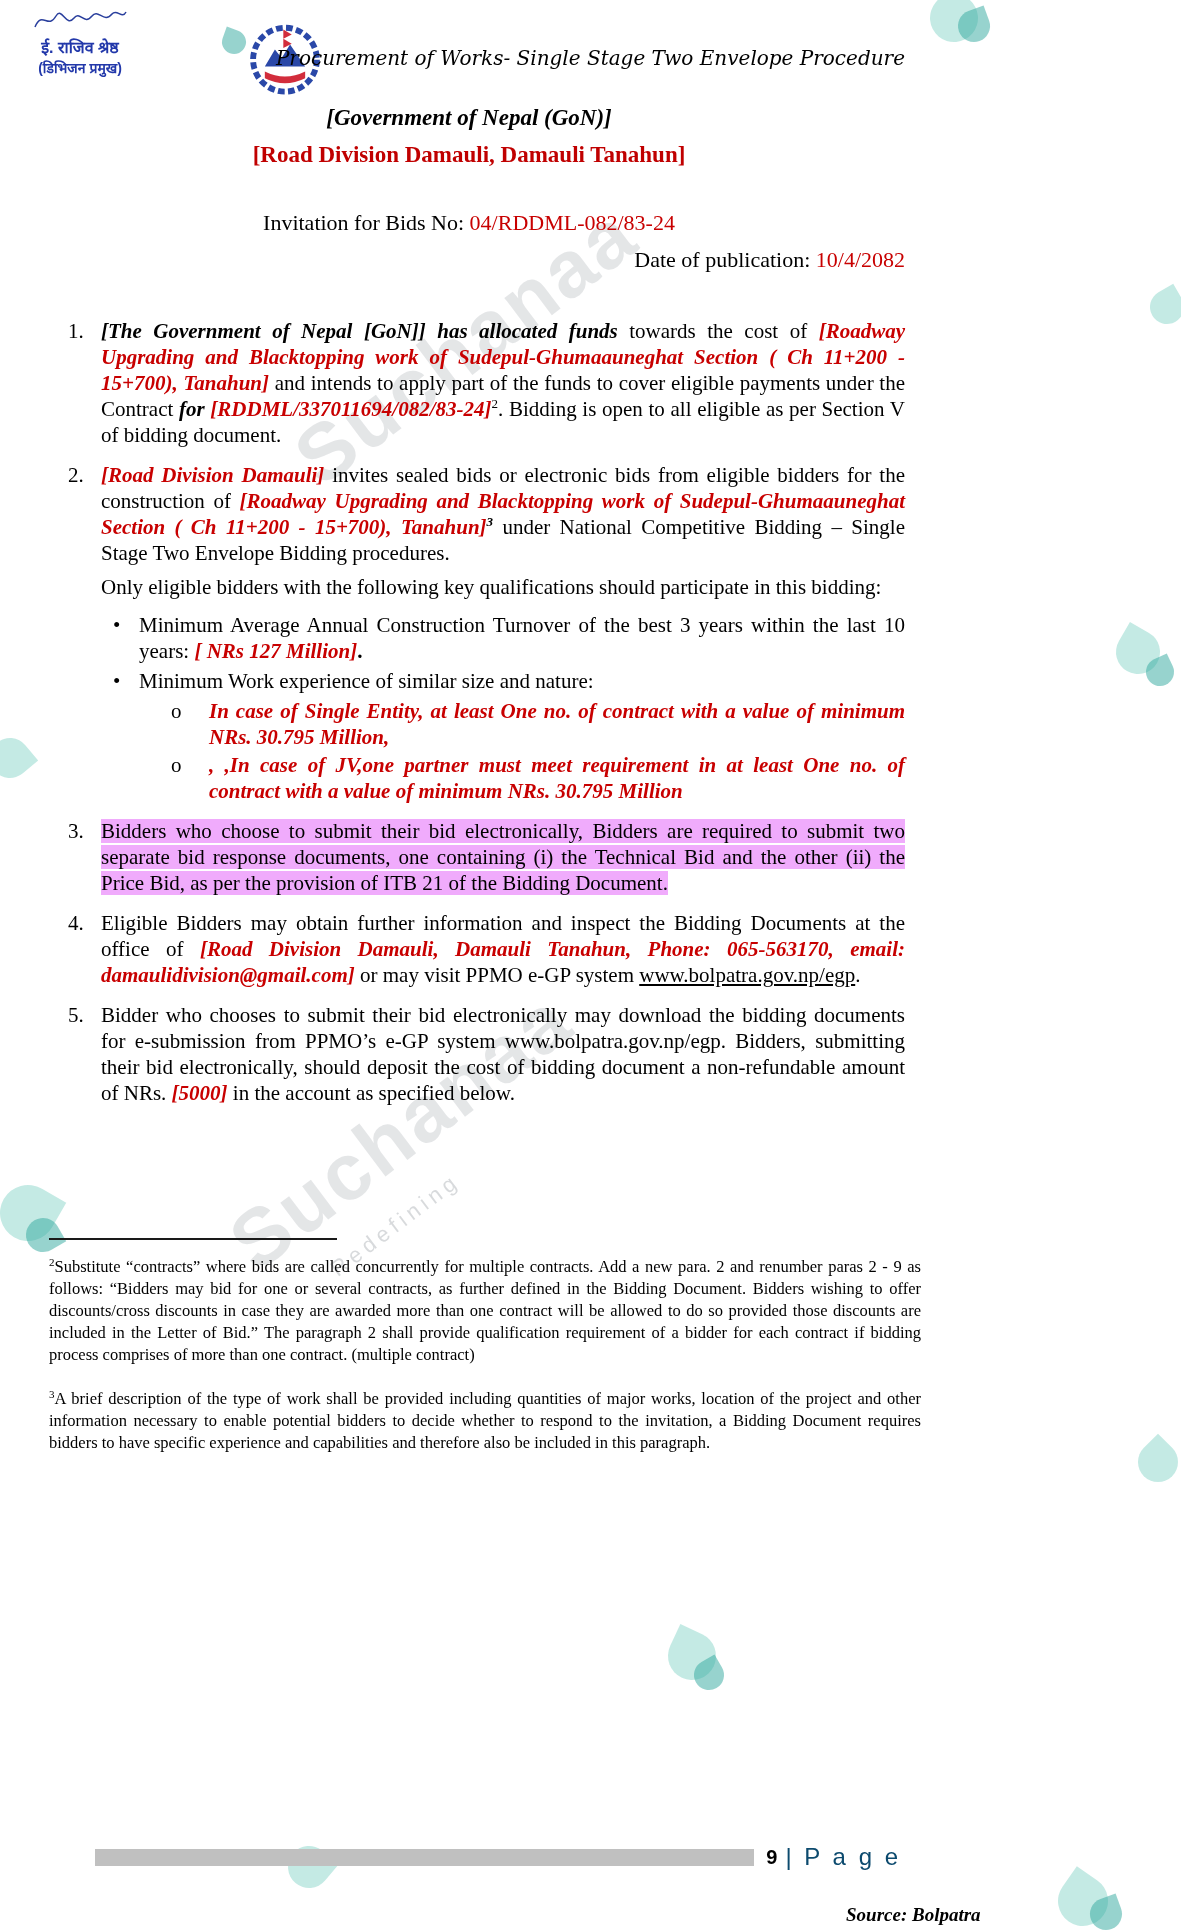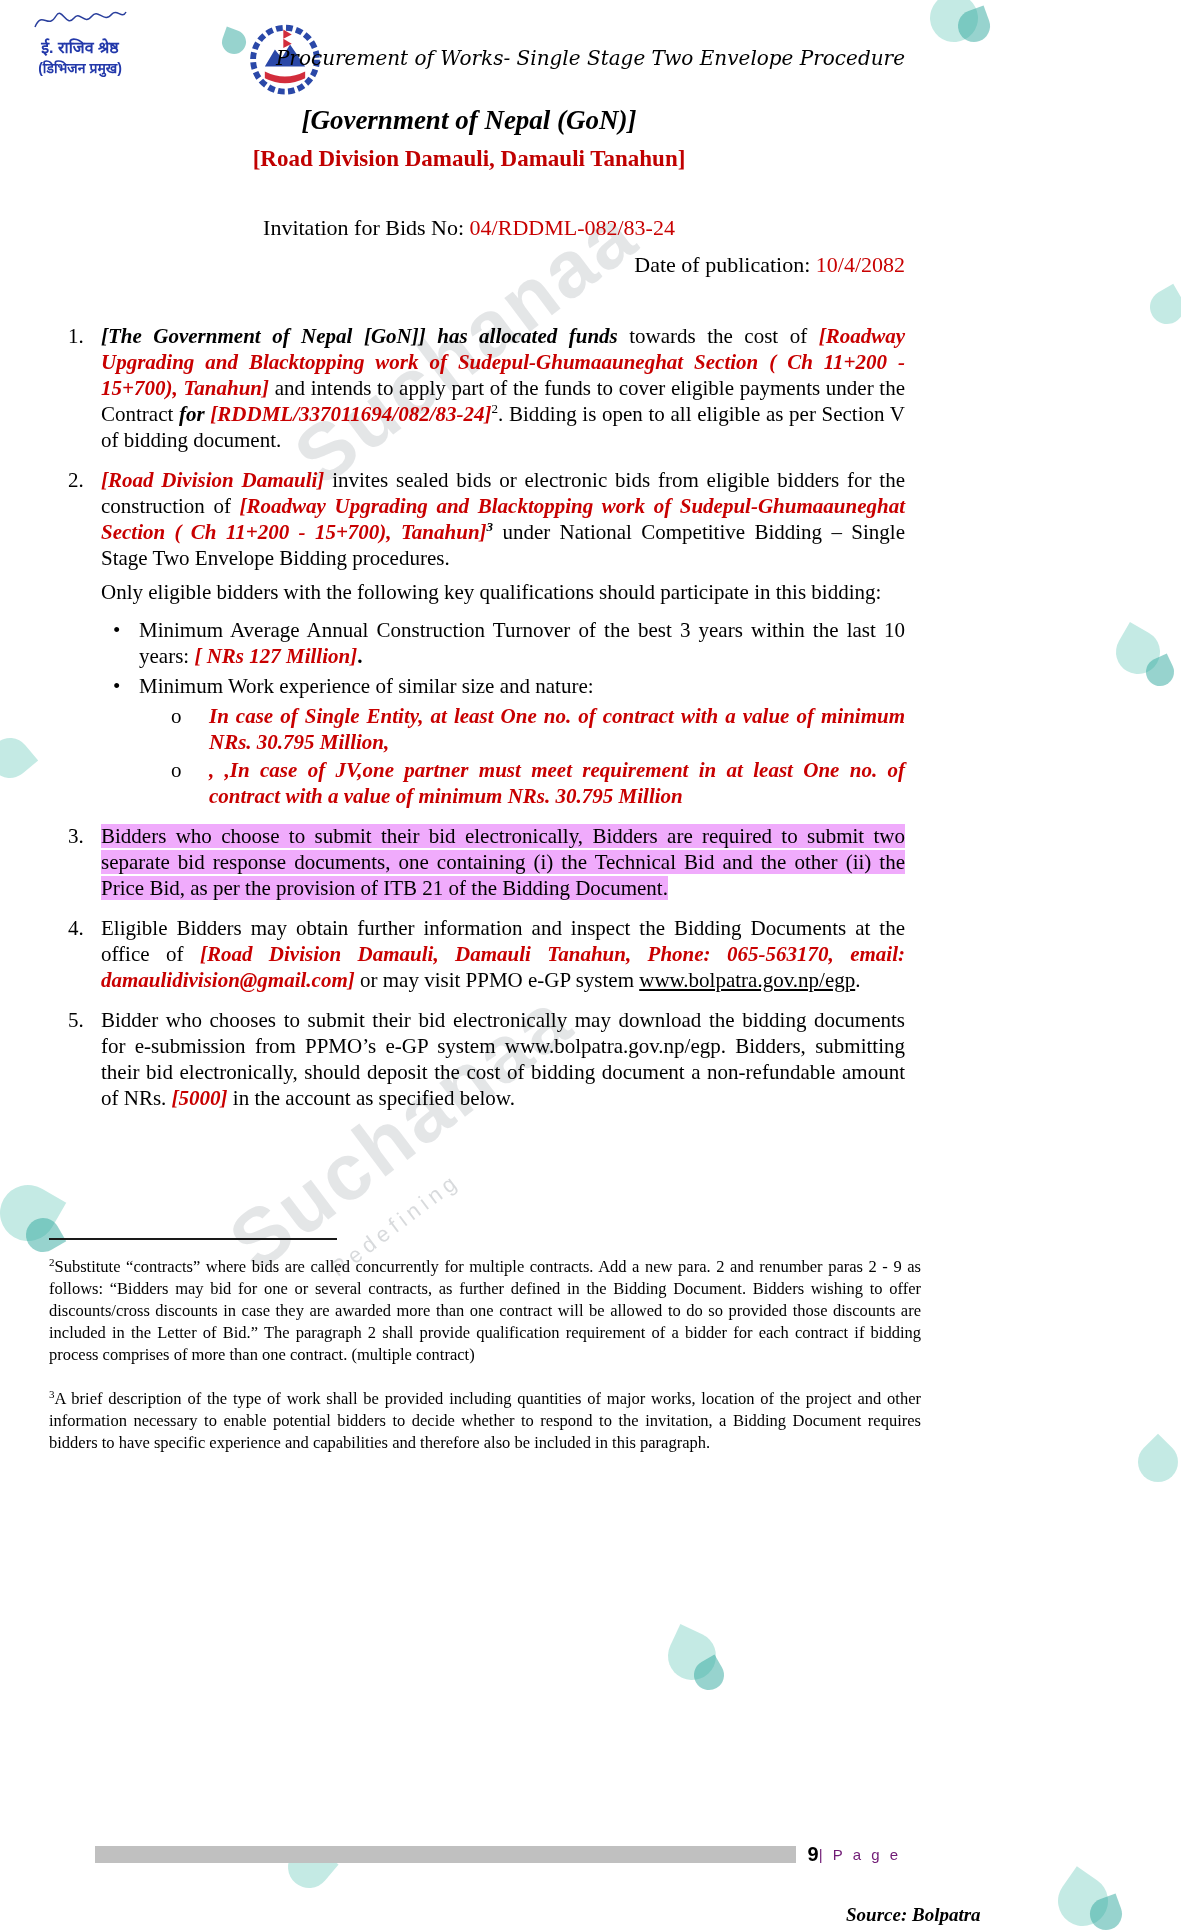--- a/index.html
+++ b/index.html
@@ -30,21 +30,21 @@
   .stamp-name { font-size:16px; font-weight:bold; }
   .stamp-title { font-size:14px; font-weight:bold; }
   .emblem { position:absolute; left:243px; top:14px; width:84px; height:88px; }
   .procedure { position:absolute; left:33px; top:46px; width:872px; text-align:right;
                font-style:italic; font-size:20px; font-family:"DejaVu Serif", serif; }
 
   
   .content { position:absolute; left:33px; top:104px; width:872px;
              font-size:21px; line-height:1.24; }
   .title    { text-align:center; font-size:37px; font-weight:bold; margin:10px 0 16px; }
-  .gov      { text-align:center; font-size:27px; font-weight:bold; font-style:italic; margin-bottom:8px; }
+  .gov      { text-align:center; font-size:23px; font-weight:bold; font-style:italic; margin-bottom:8px; }
   .division { text-align:center; font-size:23px; font-weight:bold; 
               color:#c00000; margin-bottom:40px; }
   .bidline  { text-align:center; font-size:22px; margin-bottom:10px; }
   .pub-date { margin-bottom:44px;text-align:right; }
 
   .red { color:#c80000; }
   .bi  { font-weight:bold; font-style:italic; }
   .b   { font-weight:bold; }
 
   .item { display:flex; margin:0 0 14px 35px; text-align:justify; }
@@ -67,21 +67,21 @@
                line-height:1.33; text-align:justify; }
   .fn-rule { width:288px; border-top:2px solid #1a1a1a; margin-bottom:16px; }
   .fn { margin-bottom:22px; }
   .fn sup { font-size:11px; }
 
   
   .footer-row { position:absolute; left:95px; top:1843px; width:806px;
                 display:flex; align-items:center; font-family:"Liberation Sans", sans-serif; }
   .footer-bar { flex:1; height:17px; background:#c0c0c0; margin-right:12px; }
   .pg-num   { font-weight:bold; font-size:20px; }
-  .pg-label { color:#701a75; font-size:15px; margin-left:0; letter-spacing:3px; }
+  .pg-label { color:#0c4a6e; font-size:24px; margin-left:8px; letter-spacing:3px; }
   .source { position:absolute; top:1904px; left:846px; font-size:19px;
             font-weight:bold; font-style:italic; }
 </style>
 </head>
 <body>
 
 <div class="page">
 
   <div class="wm wm1">Suchanaa</div>
   <div class="wm wm2">Suchanaa</div>

